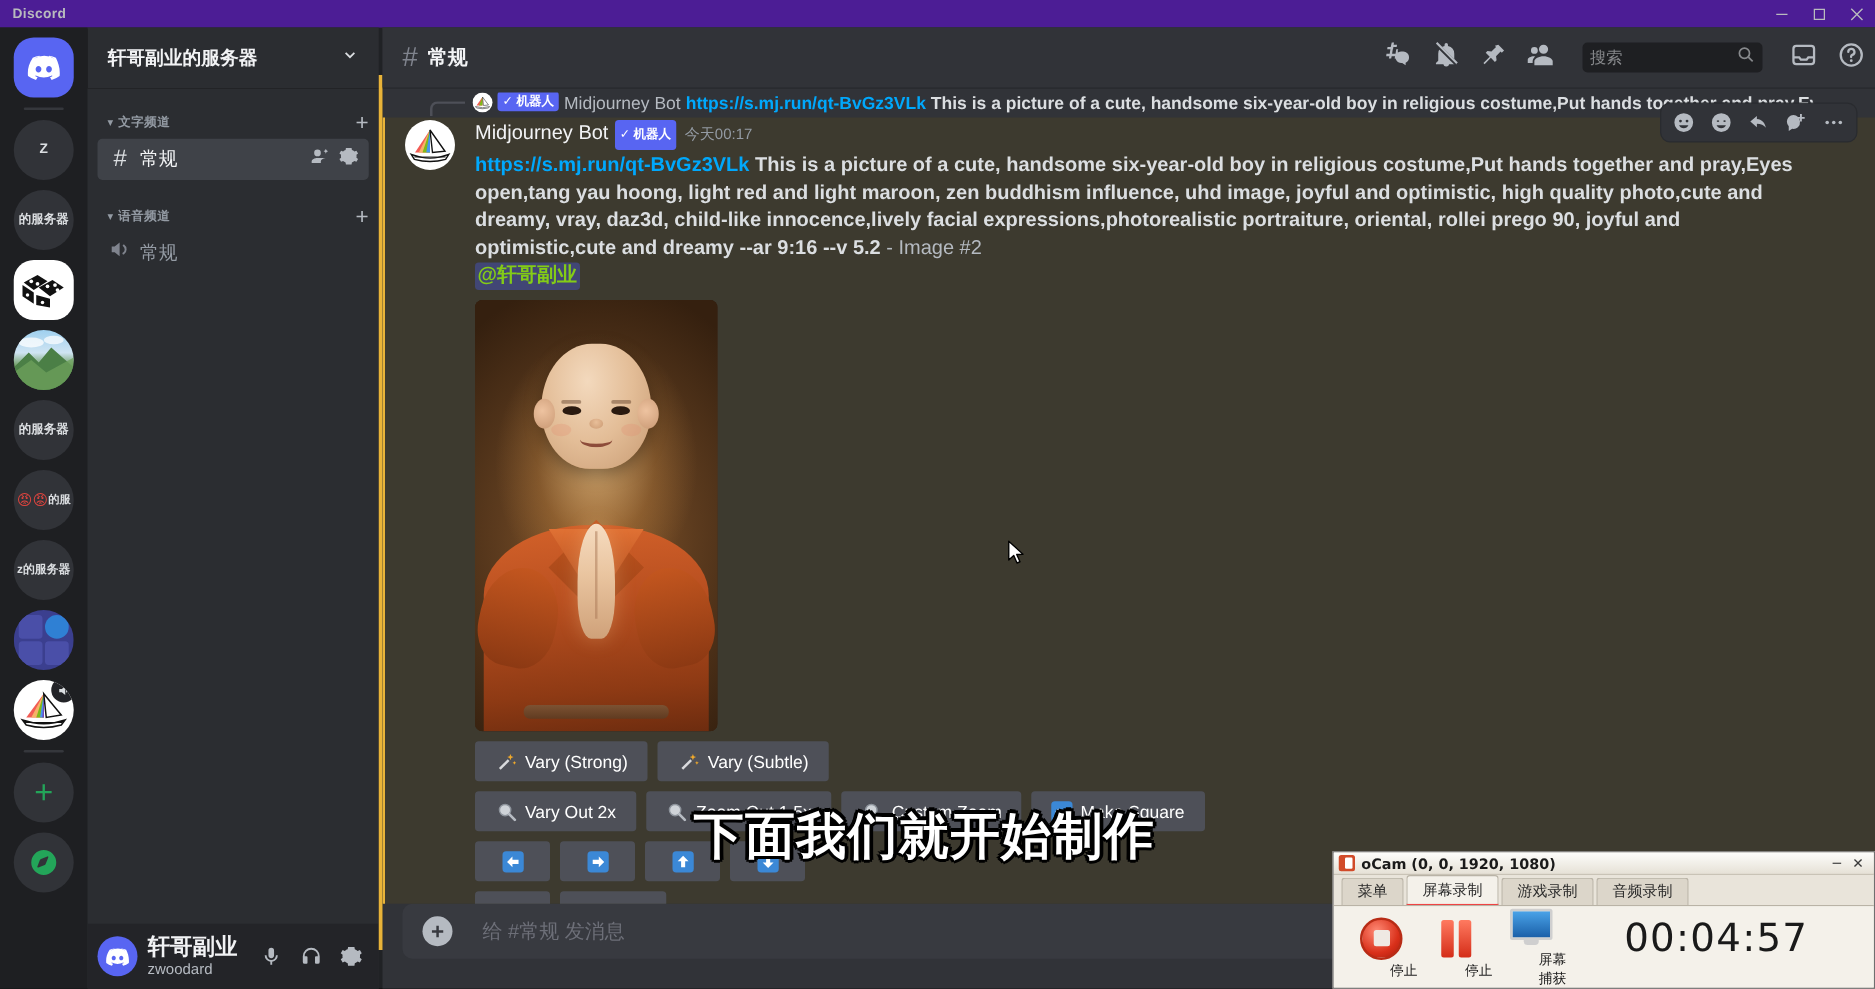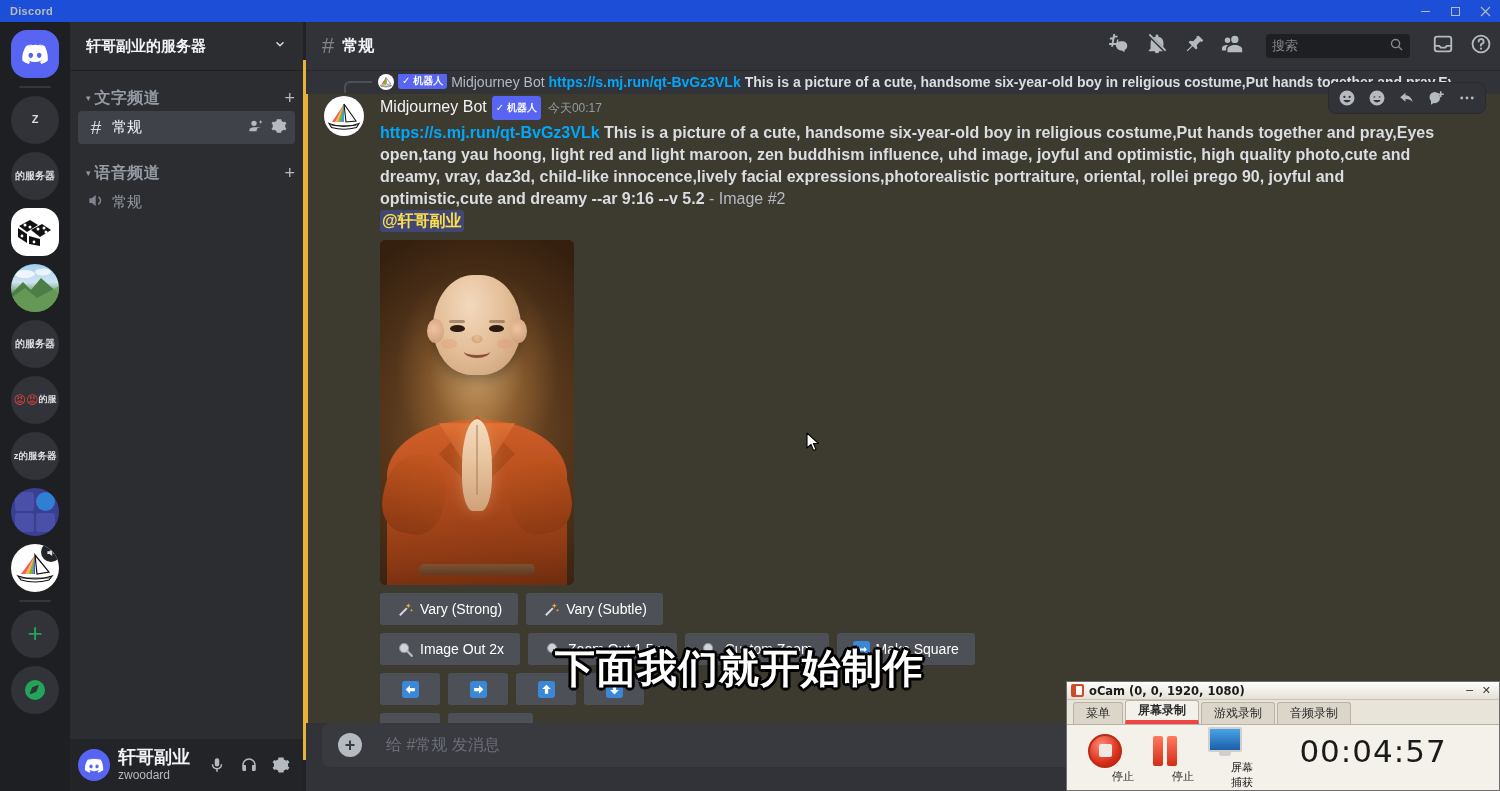--- a/index.html
+++ b/index.html
@@ -2,21 +2,21 @@
 <html><head>
 <meta charset="utf-8">
 <style>
   * { margin:0; padding:0; box-sizing:border-box; }
   html,body { width:1500px; height:791px; overflow:hidden; background:#000; }
   body { font-family:"Liberation Sans","DejaVu Sans",sans-serif; }
 
   
   #app { position:relative; width:1500px; height:791px; background:#202225; }
   .titlebar { position:absolute; left:0; top:0; width:1500px; height:22px;
-    background:#1d4ed8; display:flex; align-items:center; }
+    background:#4c1d95; display:flex; align-items:center; }
   .titlebar .brand { margin-left:10px; font-size:11px; font-weight:bold;
     color:#b9bbbe; letter-spacing:.3px; }
   .wbtns { position:absolute; right:0; top:0; height:22px; display:flex; }
   .wbtn { width:30px; height:22px; display:flex; align-items:center;
     justify-content:center; color:#b9bbbe; }
   .wbtn svg { display:block; }
 
   
   .rail { position:absolute; left:0; top:22px; width:70px; height:769px;
     background:#1e1f22; display:flex; flex-direction:column; align-items:center;
@@ -45,21 +45,21 @@
   .sidebar { position:absolute; left:70px; top:22px; width:233px; height:769px;
     background:#2b2d31; display:flex; flex-direction:column; }
   .guildhdr { height:48px; display:flex; align-items:center; padding:0 16px;
     box-shadow:0 1px 0 rgba(0,0,0,.28); flex:0 0 auto; }
   .guildhdr .nm { flex:1; color:#f2f3f5; font-size:15px; font-weight:bold;
     white-space:nowrap; overflow:hidden; }
   .guildhdr .chev { color:#dbdee1; }
   .chanlist { flex:1; overflow:hidden; padding-top:16px; }
   .cat { display:flex; align-items:center; padding:0 8px 0 16px; height:24px;
     color:#949ba4; }
-  .cat .ctext { flex:1; font-size:16px; font-weight:bold; letter-spacing:.4px;
+  .cat .ctext { flex:1; font-size:10px; font-weight:bold; letter-spacing:.4px;
     text-transform:uppercase; margin-left:2px; }
   .cat .plus { font-size:18px; line-height:1; color:#b5bac1; }
   .cat .caret { font-size:9px; margin-right:2px; }
   .chan { margin:1px 8px; height:33px; border-radius:4px; display:flex;
     align-items:center; padding:0 8px; color:#949ba4; }
   .chan.active { background:#3f4248; color:#f2f3f5; }
   .chan .hash { font-size:19px; color:#80848e; margin-right:6px; width:20px;
     text-align:center; }
   .chan.active .hash { color:#dbdee1; }
   .chan .cname { flex:1; font-size:15px; font-weight:500; }
@@ -116,21 +116,21 @@
     margin-bottom:1px; }
   .author { font-size:16px; font-weight:500; color:#f2f3f5; }
   .bot-badge { display:inline-flex; align-items:center; gap:2px;
     background:#5865f2; color:#fff; font-size:10px; font-weight:600;
     border-radius:3px; padding:1px 4px; position:relative; top:-1px; }
   .ts { font-size:12px; color:#949ba4; margin-left:2px; }
   .body { font-size:16px; line-height:1.375; color:#dbdee1;
     font-weight:bold; word-wrap:break-word; }
   .body .lnk { color:#00a8fc; }
   .body .imgno { color:#b5bac1; font-weight:normal; }
-  .mention-chip { display:inline-block; background:#414675; color:#fde047;
+  .mention-chip { display:inline-block; background:#414675; color:#84cc16;
     border-radius:3px; padding:0 2px; font-weight:bold; }
   .hovertools { position:absolute; right:14px; top:-12px; height:32px;
     background:#313338; border:1px solid #292b2f; border-radius:8px;
     display:flex; align-items:center; gap:2px; padding:0 4px; color:#b5bac1; }
   .hovertools > span { width:28px; height:26px; display:flex;
     align-items:center; justify-content:center; border-radius:4px; }
 
   
   .genimg { width:194px; height:345px; border-radius:6px; margin:8px 0 6px;
     overflow:hidden; position:relative; background:#3a2418; }
@@ -232,22 +232,22 @@
     width:6px; height:9px; background:#fff; border-radius:1px; }
   .ocam-title { margin-left:5px; font-size:11.5px; font-weight:bold; color:#1a1a1a; }
   .ocam-wb { margin-left:auto; display:flex; gap:9px; padding-right:4px;
     color:#3a3a3a; font-size:11px; }
   .ocam-tabs { height:25px; display:flex; align-items:flex-end; padding-left:6px;
     background:#e9e4da; border-bottom:1px solid #b9b3a6; }
   .otab { height:22px; padding:0 12px; font-size:12px; color:#2a2a2a;
     display:flex; align-items:center; background:#dcd6ca;
     border:1px solid #b9b3a6; border-bottom:none; margin-right:2px;
     border-radius:3px 3px 0 0; }
-  .otab.active { background:#f4f1ea; height:24px; font-weight:bold;
-    border-bottom:4px solid #ef4444; }
+  .otab.active { background:#f4f1ea; height:24px; font-weight:normal;
+    border-bottom:1px solid #ef4444; }
   .ocam-body { flex:1; display:flex; align-items:center; padding:2px 8px 0;
     background:#f4f1ea; }
   .octl { width:60px; display:flex; flex-direction:column; align-items:center;
     gap:1px; }
   .octl .lbl { font-size:11px; color:#1a1a1a;margin-left:36px; }
   .ostop { width:34px; height:34px; border-radius:50%;
     background:radial-gradient(circle at 38% 30%,#ff8a75,#d9301a 62%,#a81c0c);
     border:2px solid #b82c16; display:flex; align-items:center;
     justify-content:center; }
   .ostop i { width:13px; height:13px; background:#efe9e3; border-radius:2px;
@@ -653,21 +653,21 @@
         </div>
 
         <div class="btnrow">
           <div class="mjbtn">
             <span class="bico">
               <svg width="17" height="17" viewBox="0 0 24 24">
                   <circle cx="10" cy="10" r="6.4" fill="#cfd3d8" stroke="#8e949c" stroke-width="1.6"></circle>
                   <path d="M14.6 14.6 L21 21" stroke="#b6bbc2" stroke-width="3" stroke-linecap="round"></path>
                 </svg>
             </span>
-            <span>Image Out 2x</span>
+            <span>Vary Out 2x</span>
           </div>
           <div class="mjbtn">
             <span class="bico">
               <svg width="17" height="17" viewBox="0 0 24 24">
                   <circle cx="10" cy="10" r="6.4" fill="#cfd3d8" stroke="#8e949c" stroke-width="1.6"></circle>
                   <path d="M14.6 14.6 L21 21" stroke="#b6bbc2" stroke-width="3" stroke-linecap="round"></path>
                 </svg>
             </span>
             <span>Zoom Out 1.5x</span>
           </div>

